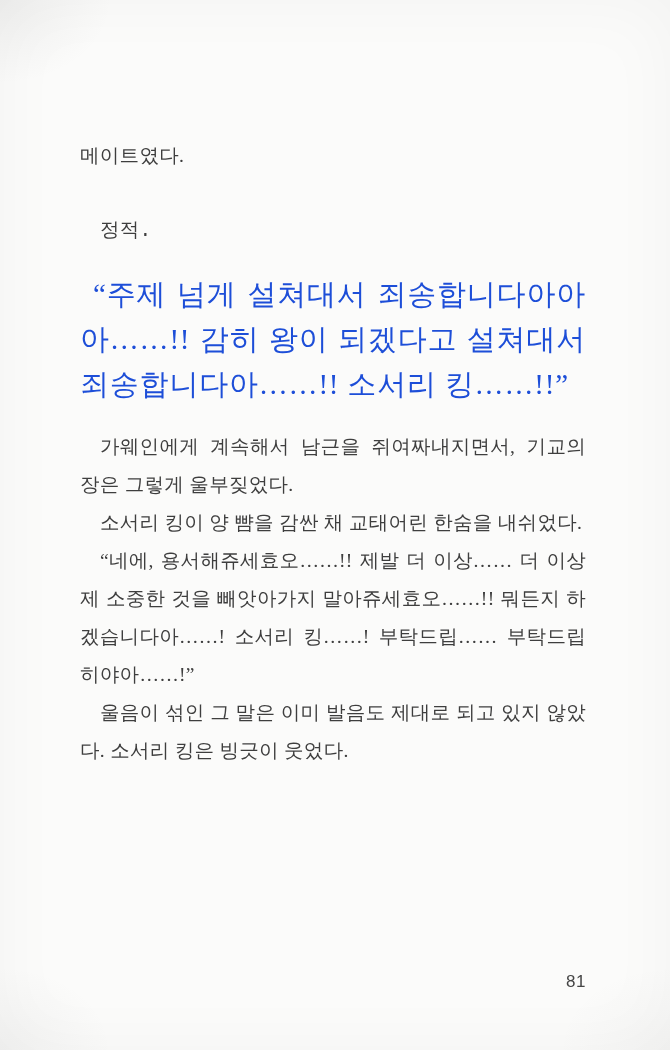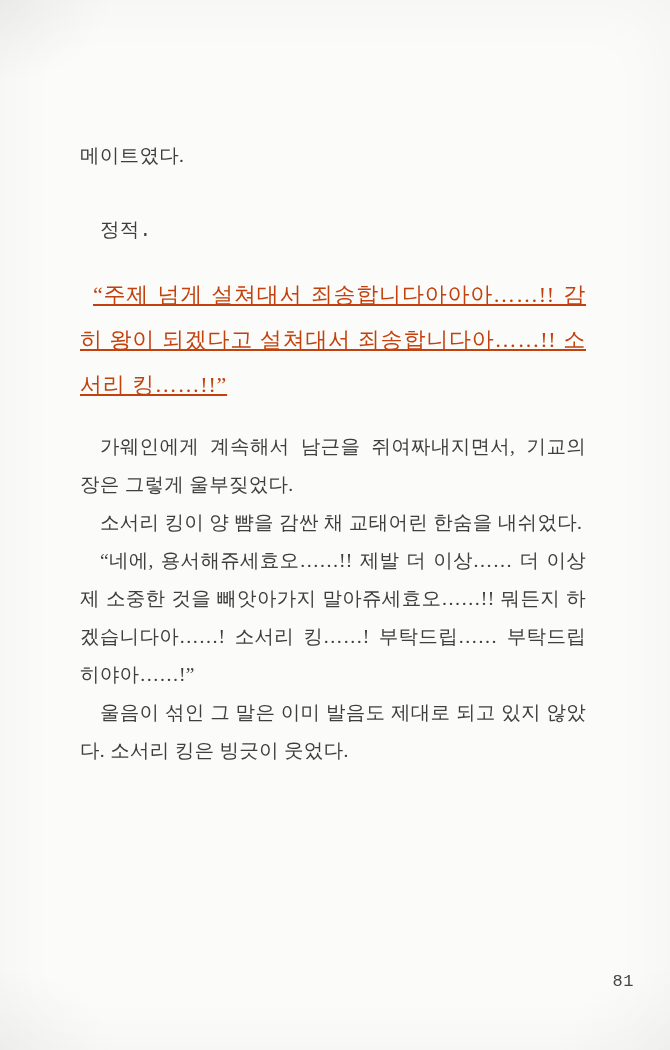--- a/index.html
+++ b/index.html
@@ -42,39 +42,37 @@
     line-height: 38px;
     letter-spacing: 0.3px;
     text-align: justify;
     word-break: normal;
     overflow-wrap: break-word;
   }
   .indent { text-indent: 20px; }
   .gap-before { margin-top: 37px; font-family: Liberation Mono, monospace; }
   .shout {
     margin: 22px 0 21px 0;
-    font-size: 22px;
+    font-size: 29px;
     line-height: 45px;
     letter-spacing: 0.8px;
     text-indent: 13px;
     text-align: justify;
-    color: #c2410c;
-    text-decoration: underline;
+    color: #1d4ed8;
   }
   .page-number {
     position: absolute;
     left: 0;
     top: 972px;
     width: 586px;
     text-align: right;
-    font-family: Liberation Mono, monospace;
+    font-family: Liberation Sans, sans-serif;
     font-size: 17px;
     color: #454545;
     letter-spacing: 0.5px;
-    margin-left: 48px;
   }
 </style>
 </head>
 <body>
 
 <div class="book-page">
   <div class="content">
 
     <p class="para">메이트였다.</p>
 

